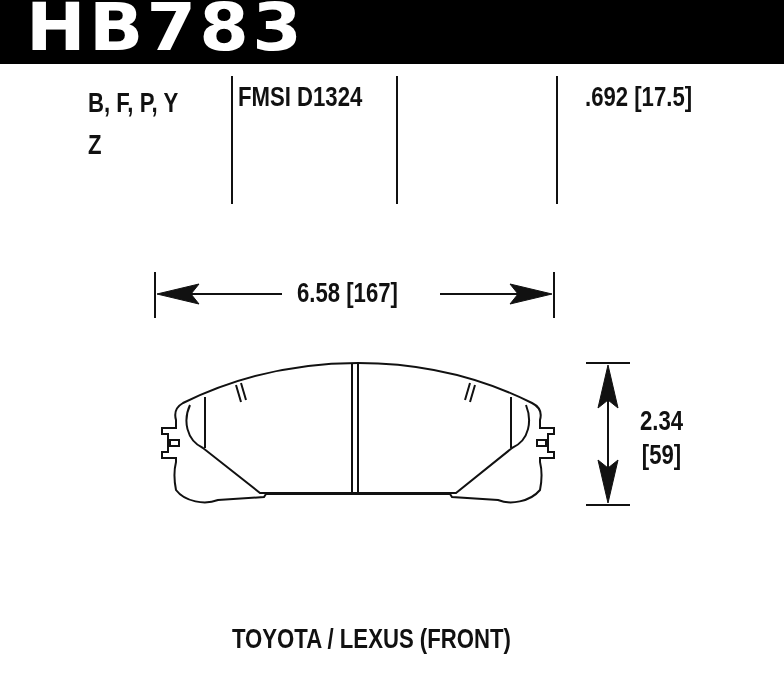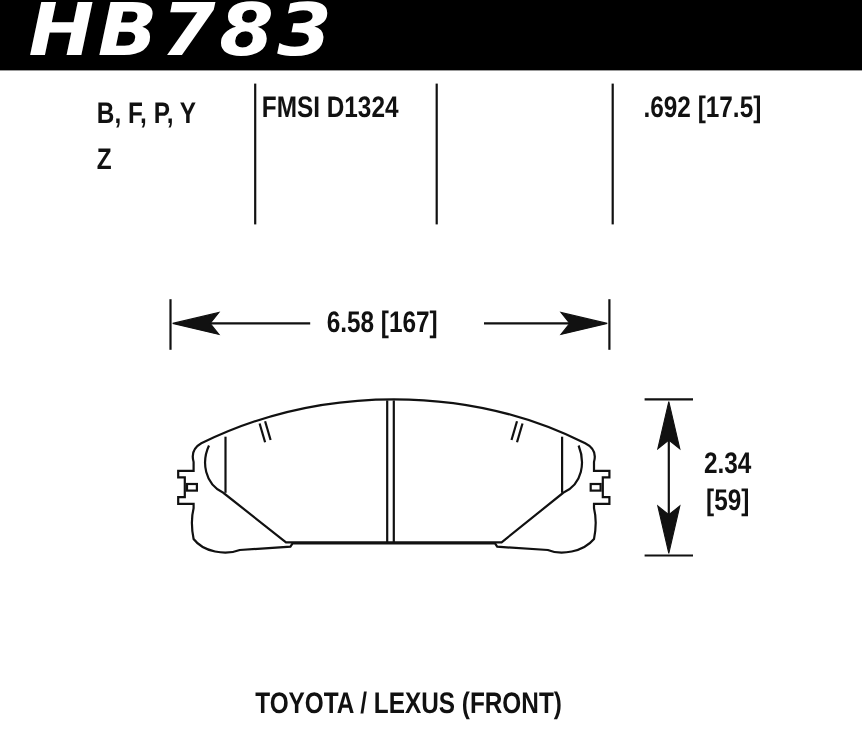--- a/index.html
+++ b/index.html
@@ -1,17 +1,17 @@
 <!DOCTYPE html>
 <html><head>
   <meta charset="utf-8">
   <style>
     html, body { margin: 0; padding: 0; background: #ffffff; }
     body { width: 784px; height: 675px; position: relative; overflow: hidden; font-family: "Liberation Sans", sans-serif; }
-    .header-bar { position: absolute; left: 0; top: 0; width: 784px; height: 64px; background: #000; font-style: italic; }
+    .header-bar { position: absolute; left: 0; top: 0; width: 784px; height: 64px; background: #000; }
     .title { position: absolute; left: 26px; top: -12px; color: #fff; font-family: "DejaVu Sans", sans-serif; font-weight: bold; font-size: 66px; letter-spacing: 3px; line-height: 80px; transform: scaleX(1.08); transform-origin: left top; }
     .txt { position: absolute; color: #111; font-weight: bold; font-family: "Liberation Sans", sans-serif; transform-origin: left top; white-space: nowrap; }
     .compounds { left: 88px; top: 82px; font-size: 27px; line-height: 42px; transform: scaleX(0.82); }
     .fmsi { left: 238px; top: 82px; font-size: 27px; line-height: 30px; transform: scaleX(0.82); }
     .thick { left: 585px; top: 82px; font-size: 27px; line-height: 30px; transform: scaleX(0.82); }
     .width-label { left: 297px; top: 278px; font-size: 27px; line-height: 30px; transform: scaleX(0.82); }
     .height-label { left: 640px; top: 404px; font-size: 27px; line-height: 34px; transform: scaleX(0.82); text-align: center; }
     .app-label { left: 232px; top: 624px; font-size: 27px; line-height: 30px; transform: scaleX(0.82); }
     .vline { position: absolute; width: 2px; background: #111; }
     svg.drawing { position: absolute; left: 0; top: 0; }

